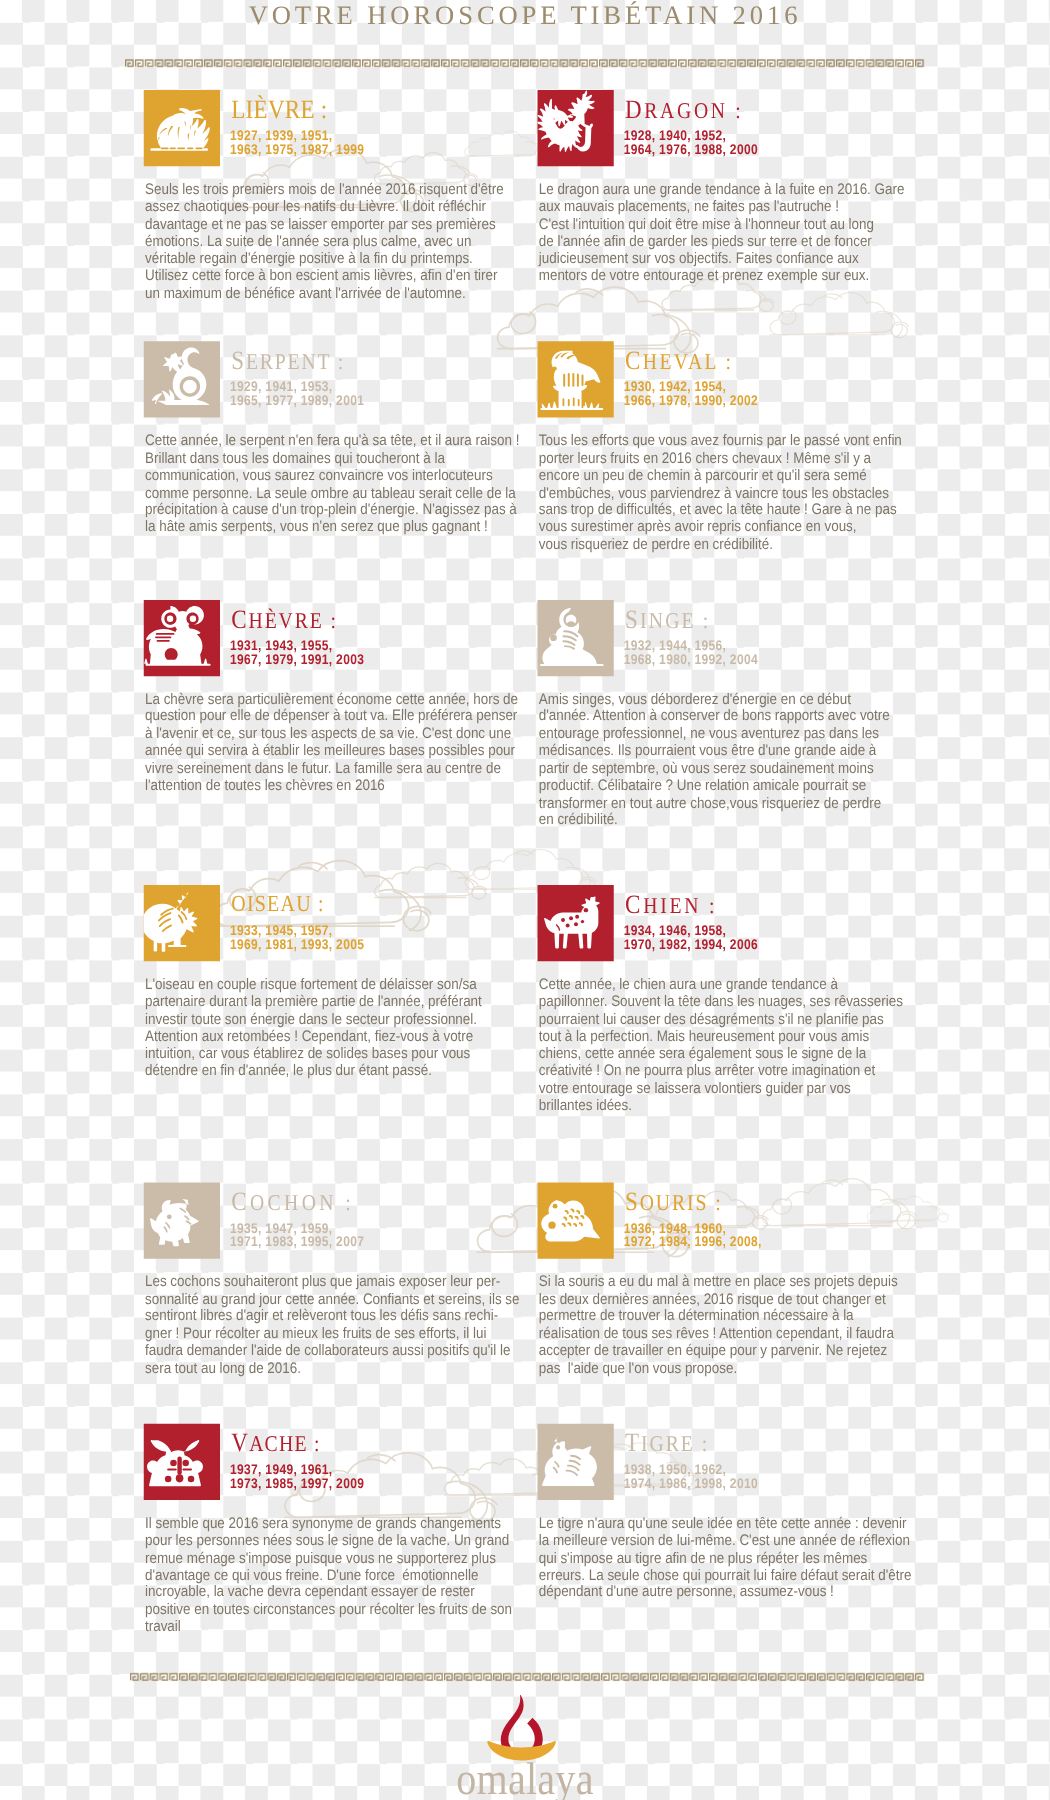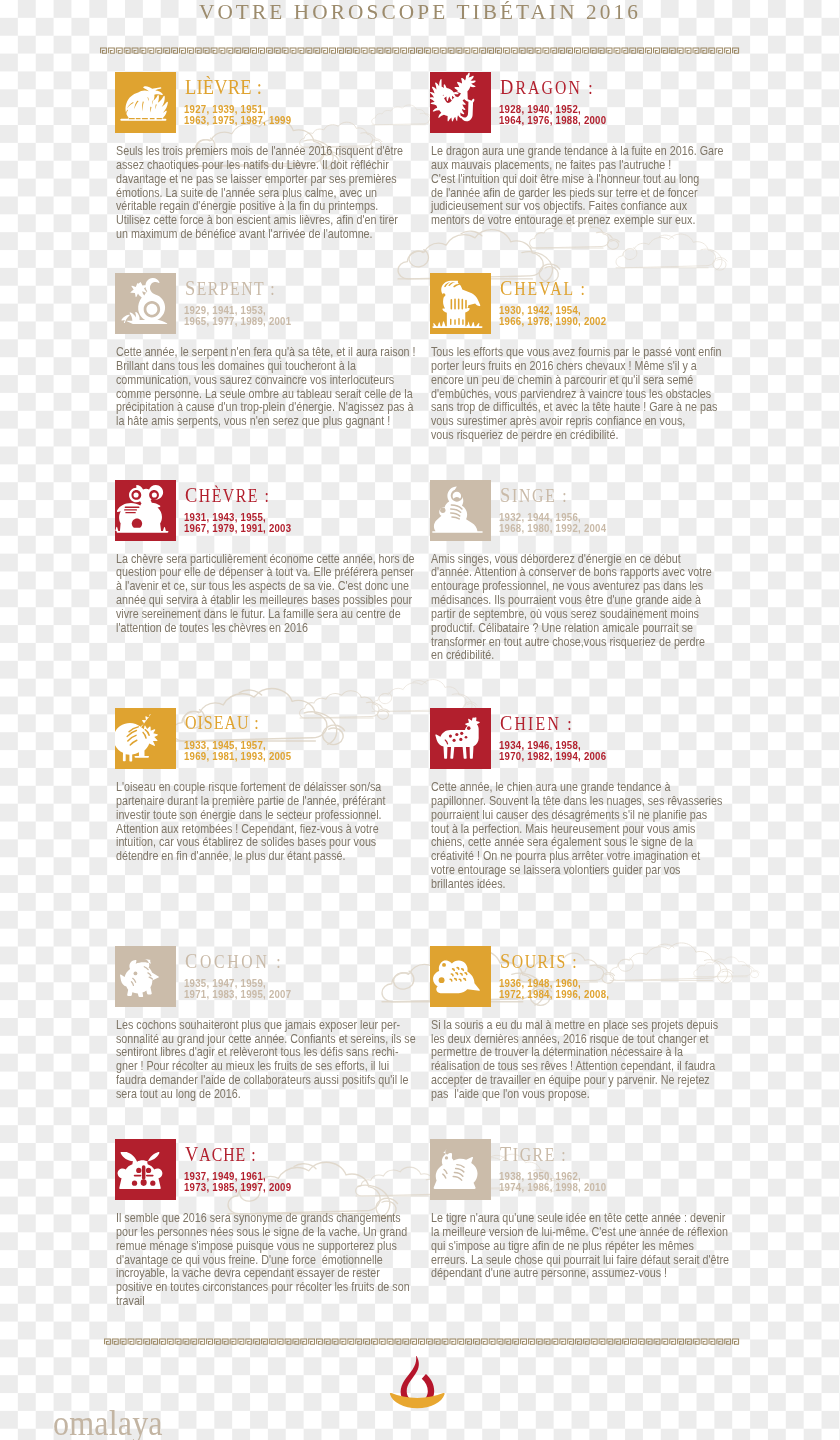--- a/index.html
+++ b/index.html
@@ -42,21 +42,21 @@
        line-height:13.85px;color:#7e7566;white-space:pre;
        transform:scaleX(0.881);transform-origin:0 0;}
 
 .gold .ctitle,.gold .cyears{color:#dfa330;}
 .red  .ctitle,.red  .cyears{color:#b21f2d;}
 .taupe .ctitle,.taupe .cyears{color:#c9baa8;}
 .gold .icon{background:#dfa330;}
 .red  .icon{background:#b21f2d;}
 .taupe .icon{background:#cbbcaa;}
 
-.logo{position:absolute;left:0;top:1356px;width:840px;text-align:left;}
+.logo{position:absolute;left:0;top:1356px;width:840px;text-align:center;}
 .logo-mark{height:49px;position:relative;}
 .logo-mark svg{display:block;position:absolute;left:50%;top:0;margin-left:-35px;}
 .logo-word{font-family:"Liberation Serif",serif;font-size:36.7px;color:#c3b5a3;
            letter-spacing:0.2px;line-height:36px;
            transform:scaleX(0.874);}
 
 </style>
 </head>
 <body>
 

